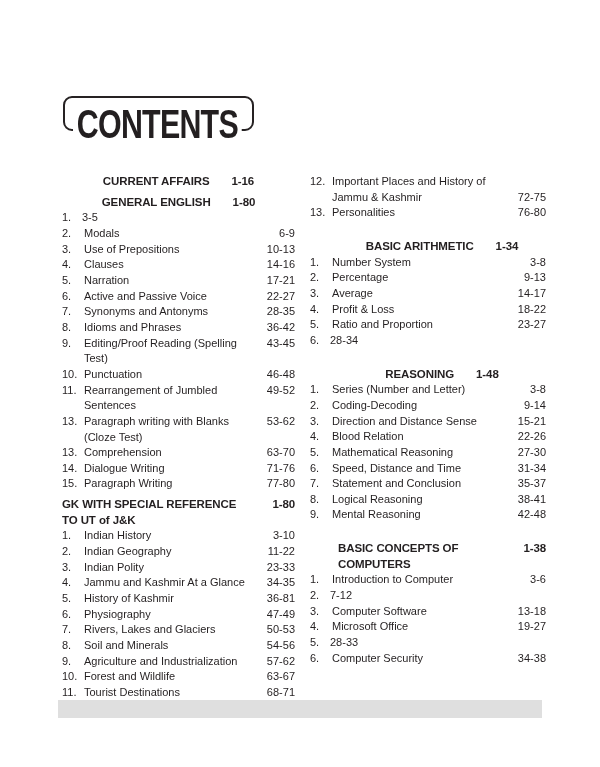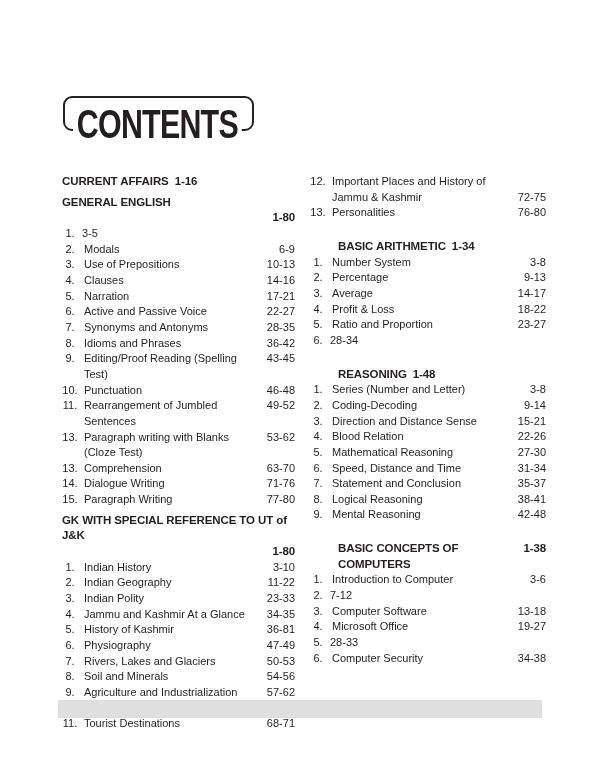--- a/index.html
+++ b/index.html
@@ -16,28 +16,28 @@
     position:absolute;left:8px;top:6px;
     background:#ffffff;padding:0 5px;
     font-weight:700;font-size:40px;line-height:40px;letter-spacing:-1px;
     white-space:nowrap;transform:scaleX(.76);transform-origin:0 0;
   }
   
   .col{position:absolute;top:174px;font-size:11px;line-height:15.66px;}
   .col-0{left:62px;width:233px;}
   .col-1{left:310px;width:236px;}
   .section-row{
-    display:flex;justify-content:flex-start;
-    font-size:11.5px;font-weight:700;letter-spacing:-.1px;
+    display:flex;justify-content:center;
+    font-size:11.5px;font-weight:700;letter-spacing:-.1px;gap:16px;
   }
-  .col-0 .mt{margin-top:5px;flex-direction:column;}
+  .col-0 .mt{margin-top:5px;}
   .col-1 .mt{margin-top:18px;padding-left:28px;}
   .section-pages{flex:none;padding-left:6px;text-align:right;}
   .item-row{display:flex;}
-  .item-num{flex:0 0 16px;text-align:center;}
+  .item-num{flex:0 0 16px;text-align:left;}
   .item-label{flex:1 1 auto;padding-left:6px;}
   .item-pages{flex:none;padding-left:4px;text-align:center;}
   .footer-bar{position:absolute;left:58px;top:700px;width:484px;height:18px;}
 </style>
 </head>
 <body>
 
 <div class="page" style="color: rgb(35, 31, 32);">
   <div class="contents-box">
     <span class="contents-title">CONTENTS</span>

